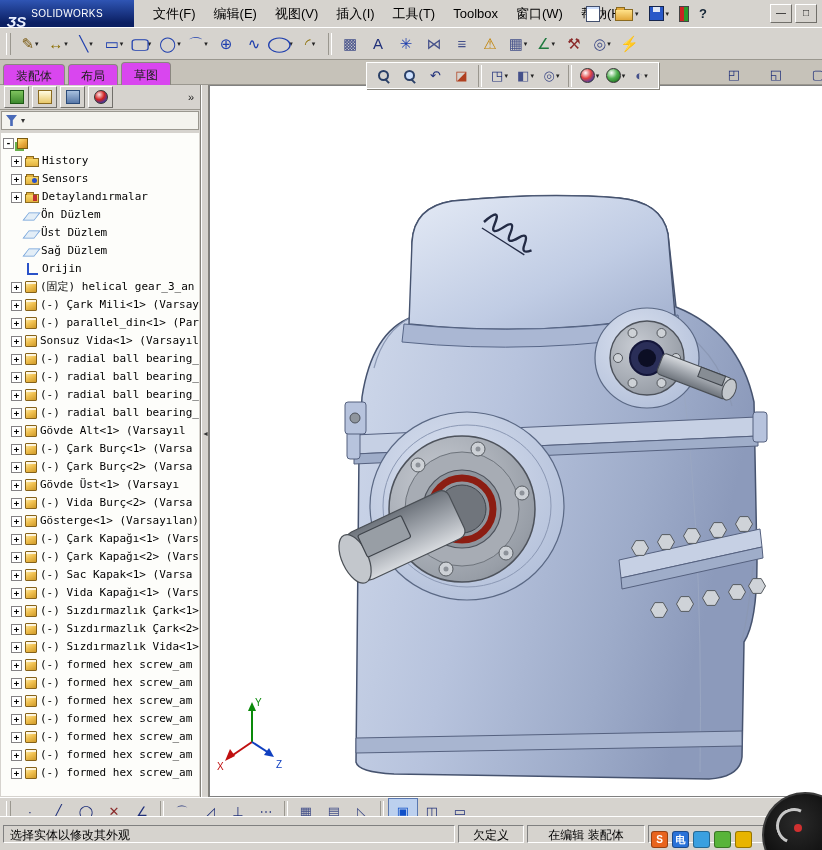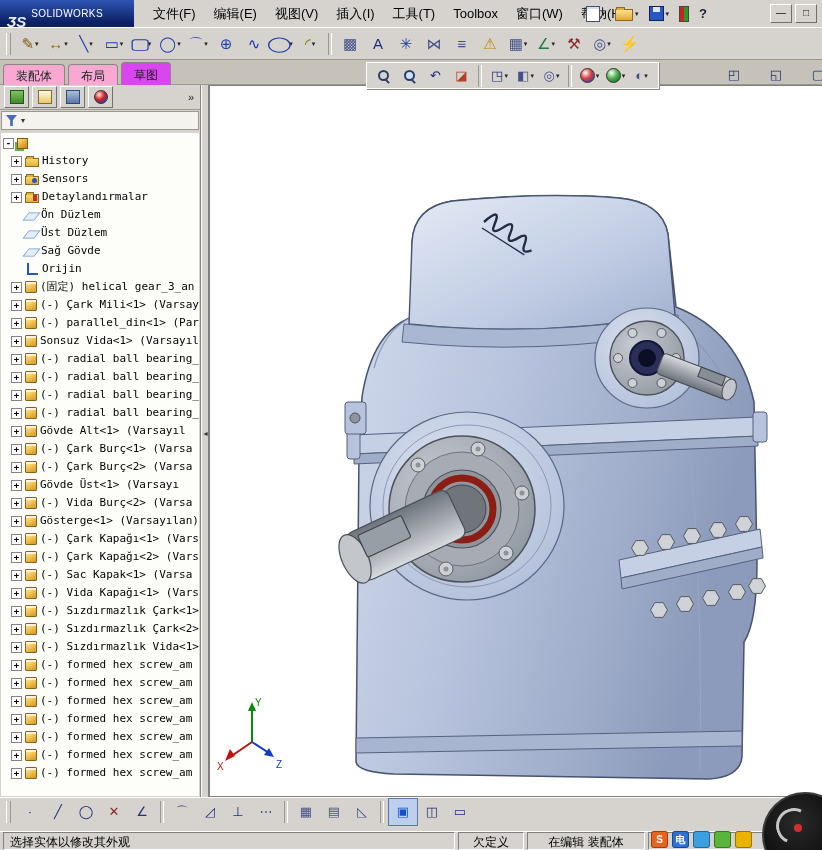--- a/index.html
+++ b/index.html
@@ -36,21 +36,21 @@
   .ticons{display:flex;align-items:center;}
   .tgroup{display:flex;align-items:center;}
   .tbtn{height:26px;min-width:24px;display:flex;align-items:center;justify-content:center;padding:0 2px;cursor:default;}
   .tglyph{font-size:15px;line-height:1;}
   .tglyph.wide{display:inline-block;transform:scaleX(1.5);}
   .tarrow{font-size:7px;color:#222;margin-left:1px;}
   .tsep{width:2px;height:22px;border-left:1px solid #9a978f;border-right:1px solid #fff;margin:0 4px;}
 
   .tabrow{position:absolute;top:60px;left:0;right:0;height:24px;background:#c6c2b9;border-bottom:1px solid #9a978f;}
   .tab{position:relative;top:3px;display:inline-block;padding:3px 12px 4px;font-size:12px;color:#222;
-       background:#f9a8d4;border:1px solid #8a877f;border-bottom:none;border-radius:4px 4px 0 0;margin-left:3px;}
+       background:#d946ef;border:1px solid #8a877f;border-bottom:none;border-radius:4px 4px 0 0;margin-left:3px;}
   .tab.active{background:#d946ef;top:2px;padding-top:4px;}
 
   .viewbar{position:absolute;top:62px;left:366px;height:25px;display:flex;align-items:center;gap:1px;
            background:#d6d3ce;border:1px solid #fff;box-shadow:1px 1px 0 #8a877f;padding:0 4px;z-index:20;}
   .viewbar .tbtn{height:22px;min-width:21px;}
   .viewbar .tglyph{font-size:13px;}
   .panebar{position:absolute;top:62px;left:714px;height:25px;display:flex;align-items:center;gap:14px;
            padding:0 6px;z-index:20;}
   .panebar .tglyph{font-size:13px;color:#20307a;}
 
@@ -102,21 +102,21 @@
 
   
   .viewport{position:absolute;top:85px;left:209px;right:0;bottom:53px;background:#fff;border:1px solid #808080;border-right:none;box-sizing:border-box;overflow:hidden;}
   .viewport svg{display:block;}
 
   
   .toolbar-bottom{position:absolute;left:0;right:0;bottom:25px;height:28px;background:#d6d3ce;border-top:1px solid #fff;
                   display:flex;align-items:center;padding-left:6px;box-sizing:border-box;}
   .toolbar-bottom .tglyph{font-size:13px;}
   .toolbar-bottom .tbtn.active{border:1px solid #5a78b0;background:#bcd0ee;}
-  .statusbar{position:absolute;left:0;right:0;bottom:0;height:19px;background:#d6d3ce;border-top:1px solid #fff;
+  .statusbar{position:absolute;left:0;right:0;bottom:0;height:34px;background:#d6d3ce;border-top:1px solid #fff;
              display:flex;align-items:center;gap:3px;padding:2px 3px;box-sizing:border-box;font-size:12px;}
   .scell{height:18px;line-height:18px;padding:0 6px;box-sizing:border-box;white-space:nowrap;overflow:hidden;}
   .scell.msg{width:452px;}
   .scell.small{width:66px;text-align:center;}
   .scell.med{width:118px;text-align:center;}
   .scell.fill{flex:1;}
 
   
   .tray{position:absolute;right:70px;bottom:2px;display:flex;align-items:center;gap:4px;z-index:40;}
   .tray .tico{width:15px;height:15px;border-radius:3px;color:#fff;font-size:10px;font-weight:bold;
@@ -528,21 +528,21 @@
 
         <div class="trow">
           <span class="plus pnone"></span>
           <span class="ticon plane"></span>
           <span class="tlabel">Üst Düzlem</span>
         </div>
 
         <div class="trow">
           <span class="plus pnone"></span>
           <span class="ticon plane"></span>
-          <span class="tlabel">Sağ Gövde</span>
+          <span class="tlabel">Sağ Düzlem</span>
         </div>
 
         <div class="trow">
           <span class="plus pnone"></span>
           <span class="ticon origin"></span>
           <span class="tlabel">Orijin</span>
         </div>
 
         <div class="trow">
           <span class="plus pbox">+</span>

